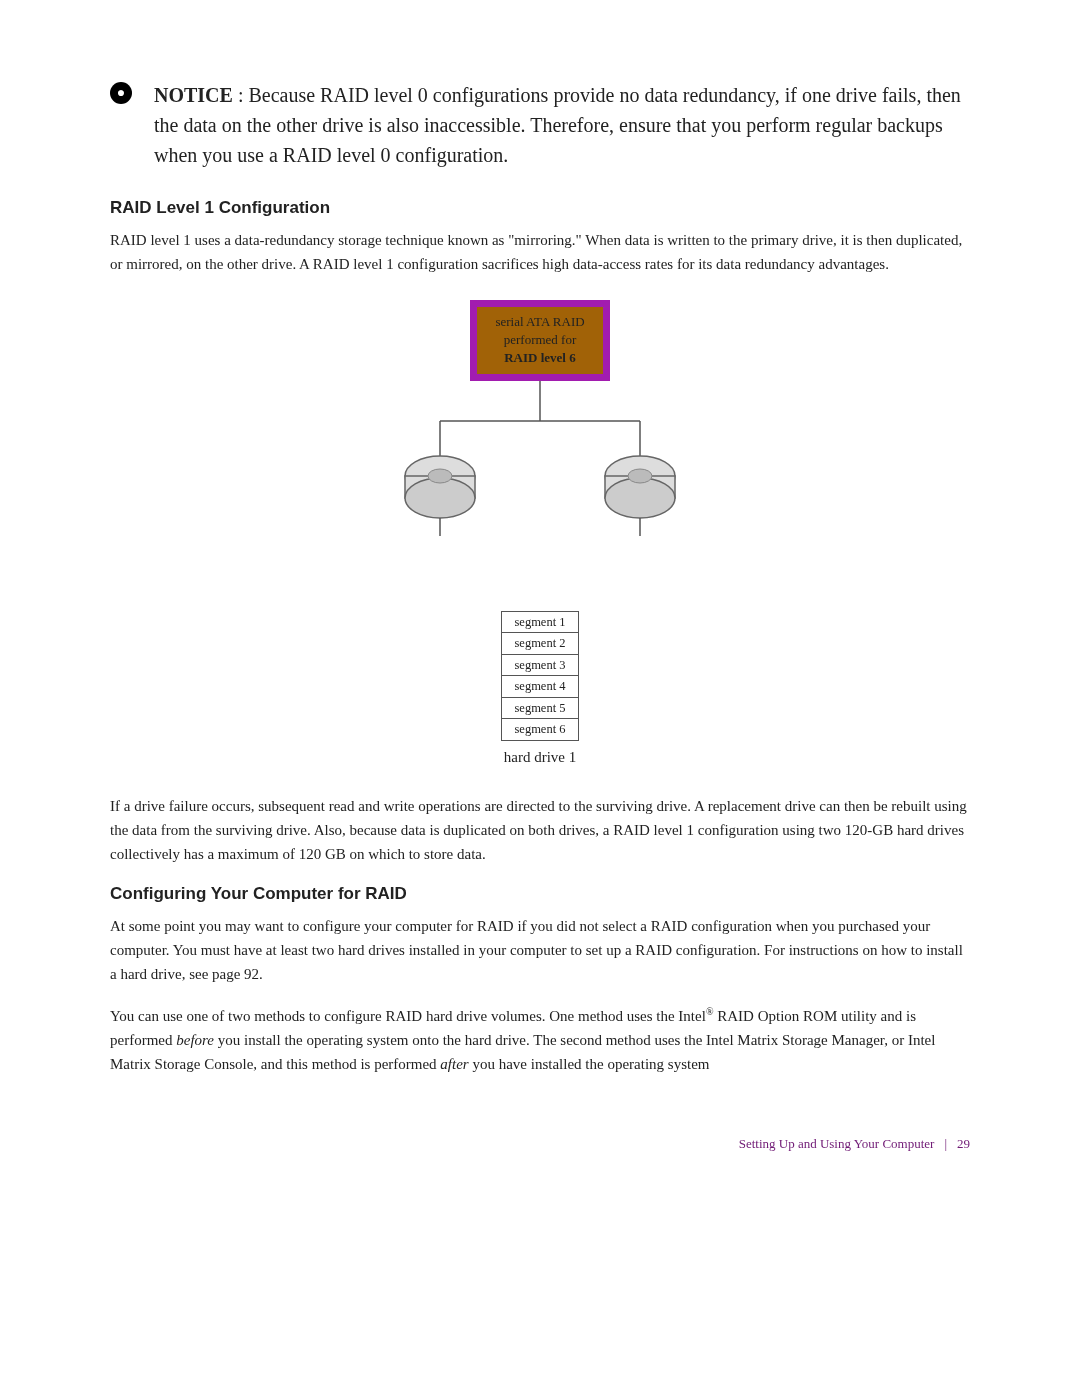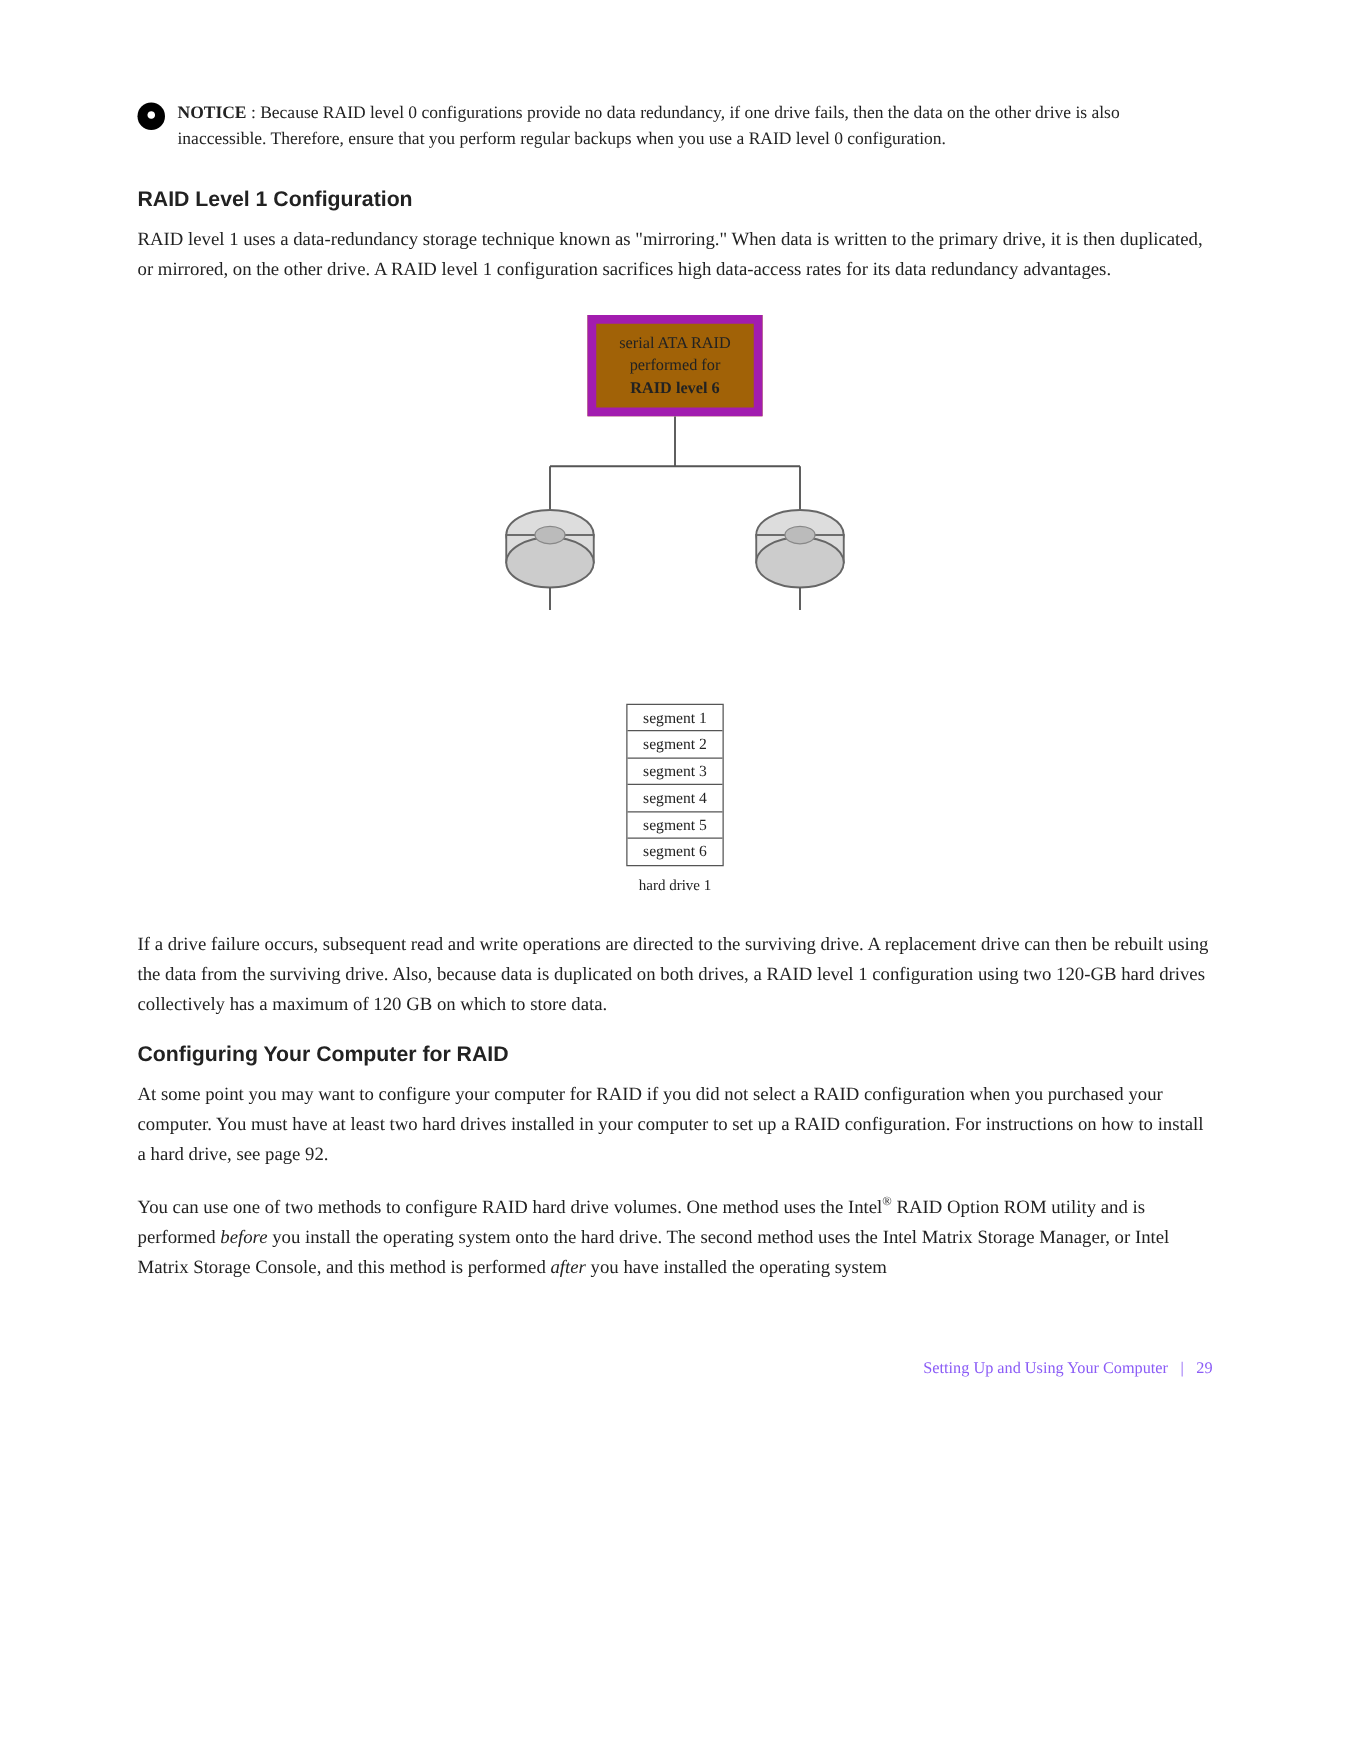--- a/index.html
+++ b/index.html
@@ -26,22 +26,23 @@
       color: #fff;
       display: flex;
       align-items: center;
       justify-content: center;
       font-size: 14px;
       font-weight: bold;
       flex-shrink: 0;
       margin-top: 2px;
     }
     .notice-text {
-      font-size: 14px;
+      font-size: 20px;
       line-height: 1.5;
+      margin-left: 12px;
     }
     .notice-text strong {
       font-weight: bold;
     }
     h2 {
       font-size: 17px;
       font-weight: bold;
       margin-bottom: 10px;
       font-family: Arial, sans-serif;
     }
@@ -88,21 +89,21 @@
     .connector-top {
       display: flex;
       flex-direction: column;
       align-items: center;
     }
     .footer-area {
       margin-top: 60px;
       display: flex;
       justify-content: flex-end;
       font-size: 13px;
-      color: #8b5cf6;
+      color: #701a75;
     }
     .footer-area span {
       display: flex;
       align-items: center;
       gap: 10px;
     }
     sup {
       font-size: 10px;
     }
     em { font-style: italic; }
@@ -161,21 +162,21 @@
 
     <div class="drive-col">
       <div class="segments-box">
         <div class="segment-row">segment 1</div>
         <div class="segment-row">segment 2</div>
         <div class="segment-row">segment 3</div>
         <div class="segment-row">segment 4</div>
         <div class="segment-row">segment 5</div>
         <div class="segment-row">segment 6</div>
       </div>
-      <div style="font-size:12px; margin-top:8px; ">hard drive 1</div>
+      <div style="font-size:15px; margin-top:8px; ">hard drive 1</div>
     </div>
 
   </div>
 </div>
 
 <p class="body-text">If a drive failure occurs, subsequent read and write operations are directed to the surviving drive. A replacement drive can then be rebuilt using the data from the surviving drive. Also, because data is duplicated on both drives, a RAID level 1 configuration using two 120-GB hard drives collectively has a maximum of 120 GB on which to store data.</p>
 
 <h2>Configuring Your Computer for RAID</h2>
 
 <p class="body-text">At some point you may want to configure your computer for RAID if you did not select a RAID configuration when you purchased your computer. You must have at least two hard drives installed in your computer to set up a RAID configuration. For instructions on how to install a hard drive, see page 92.</p>

